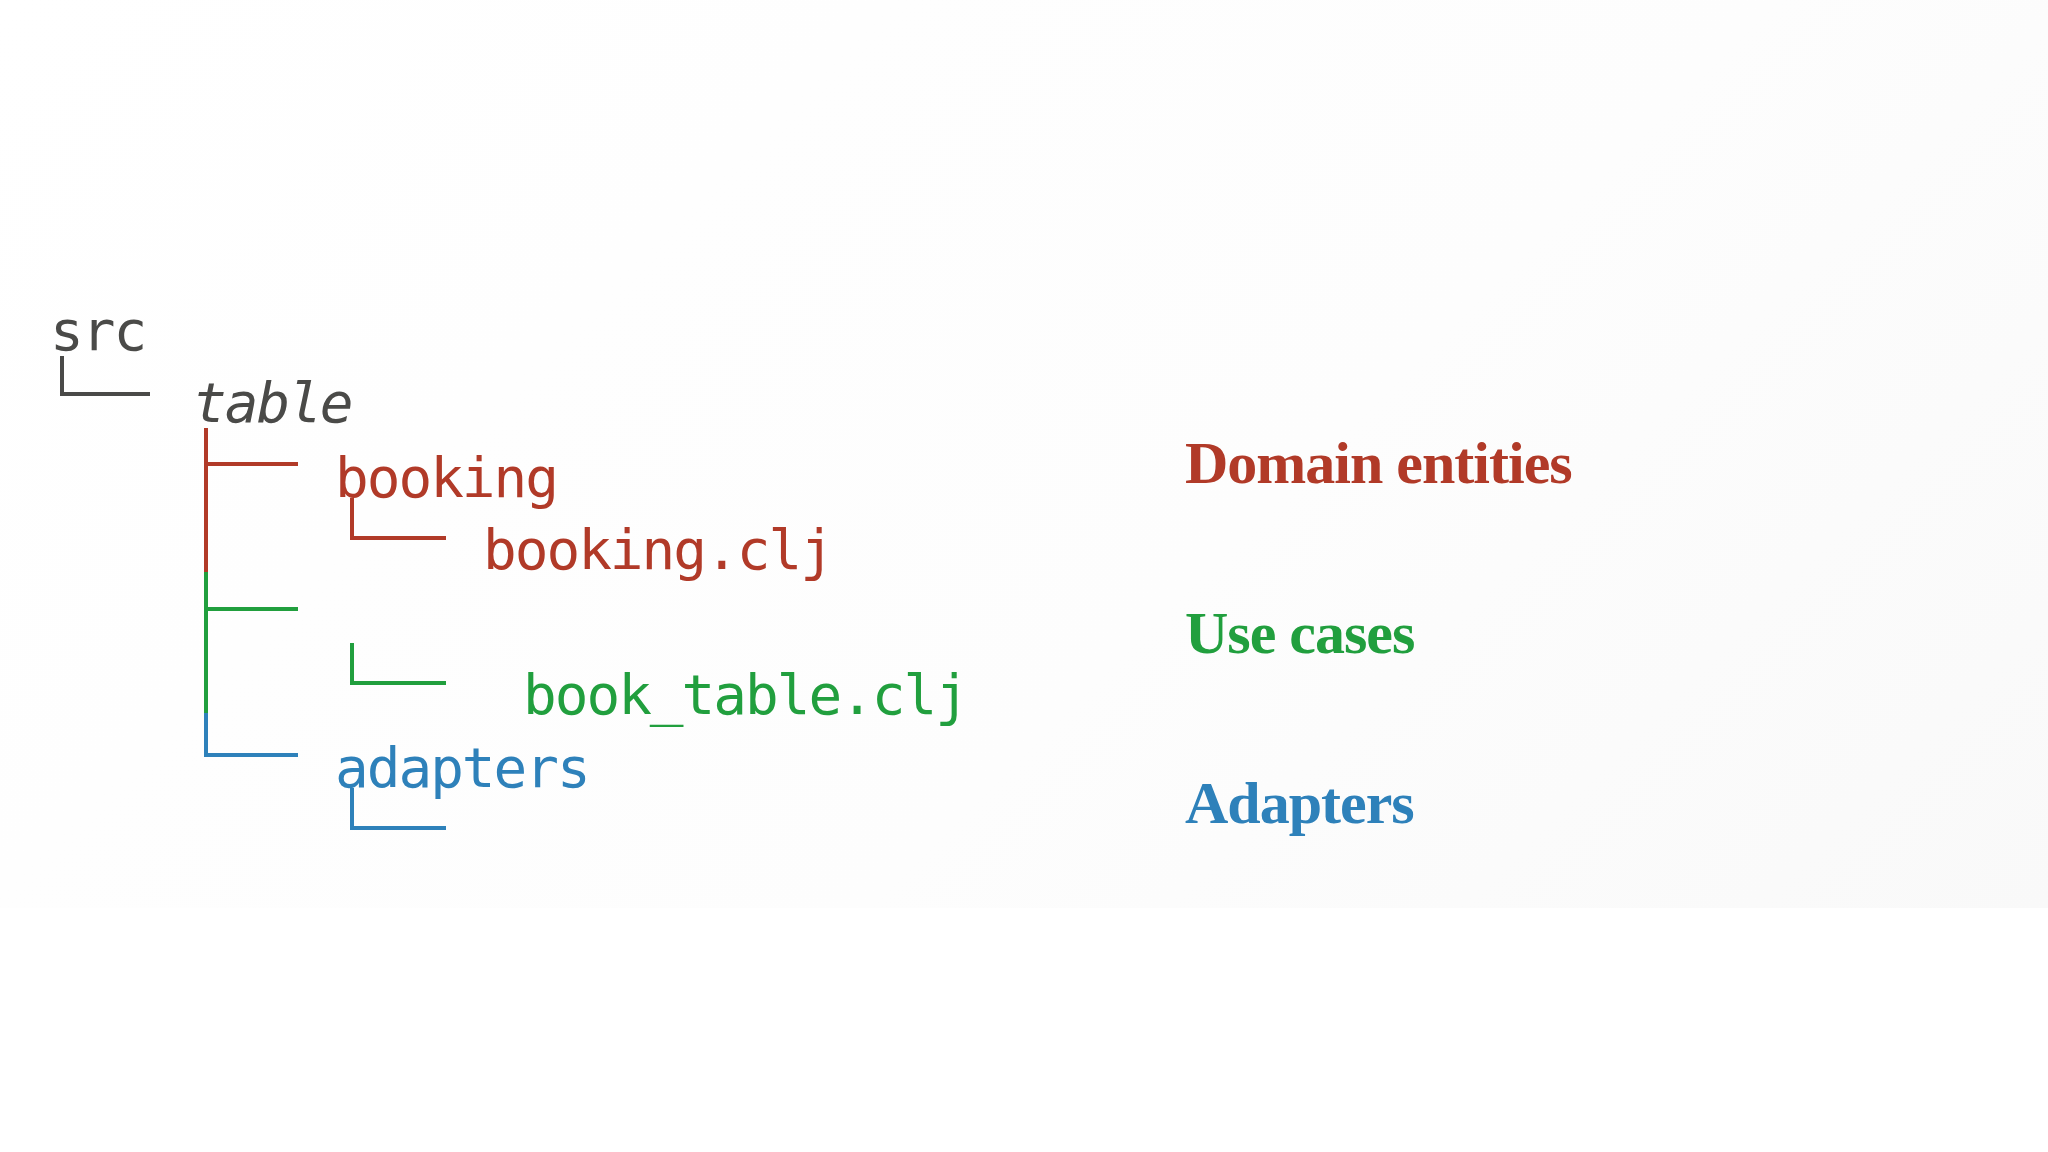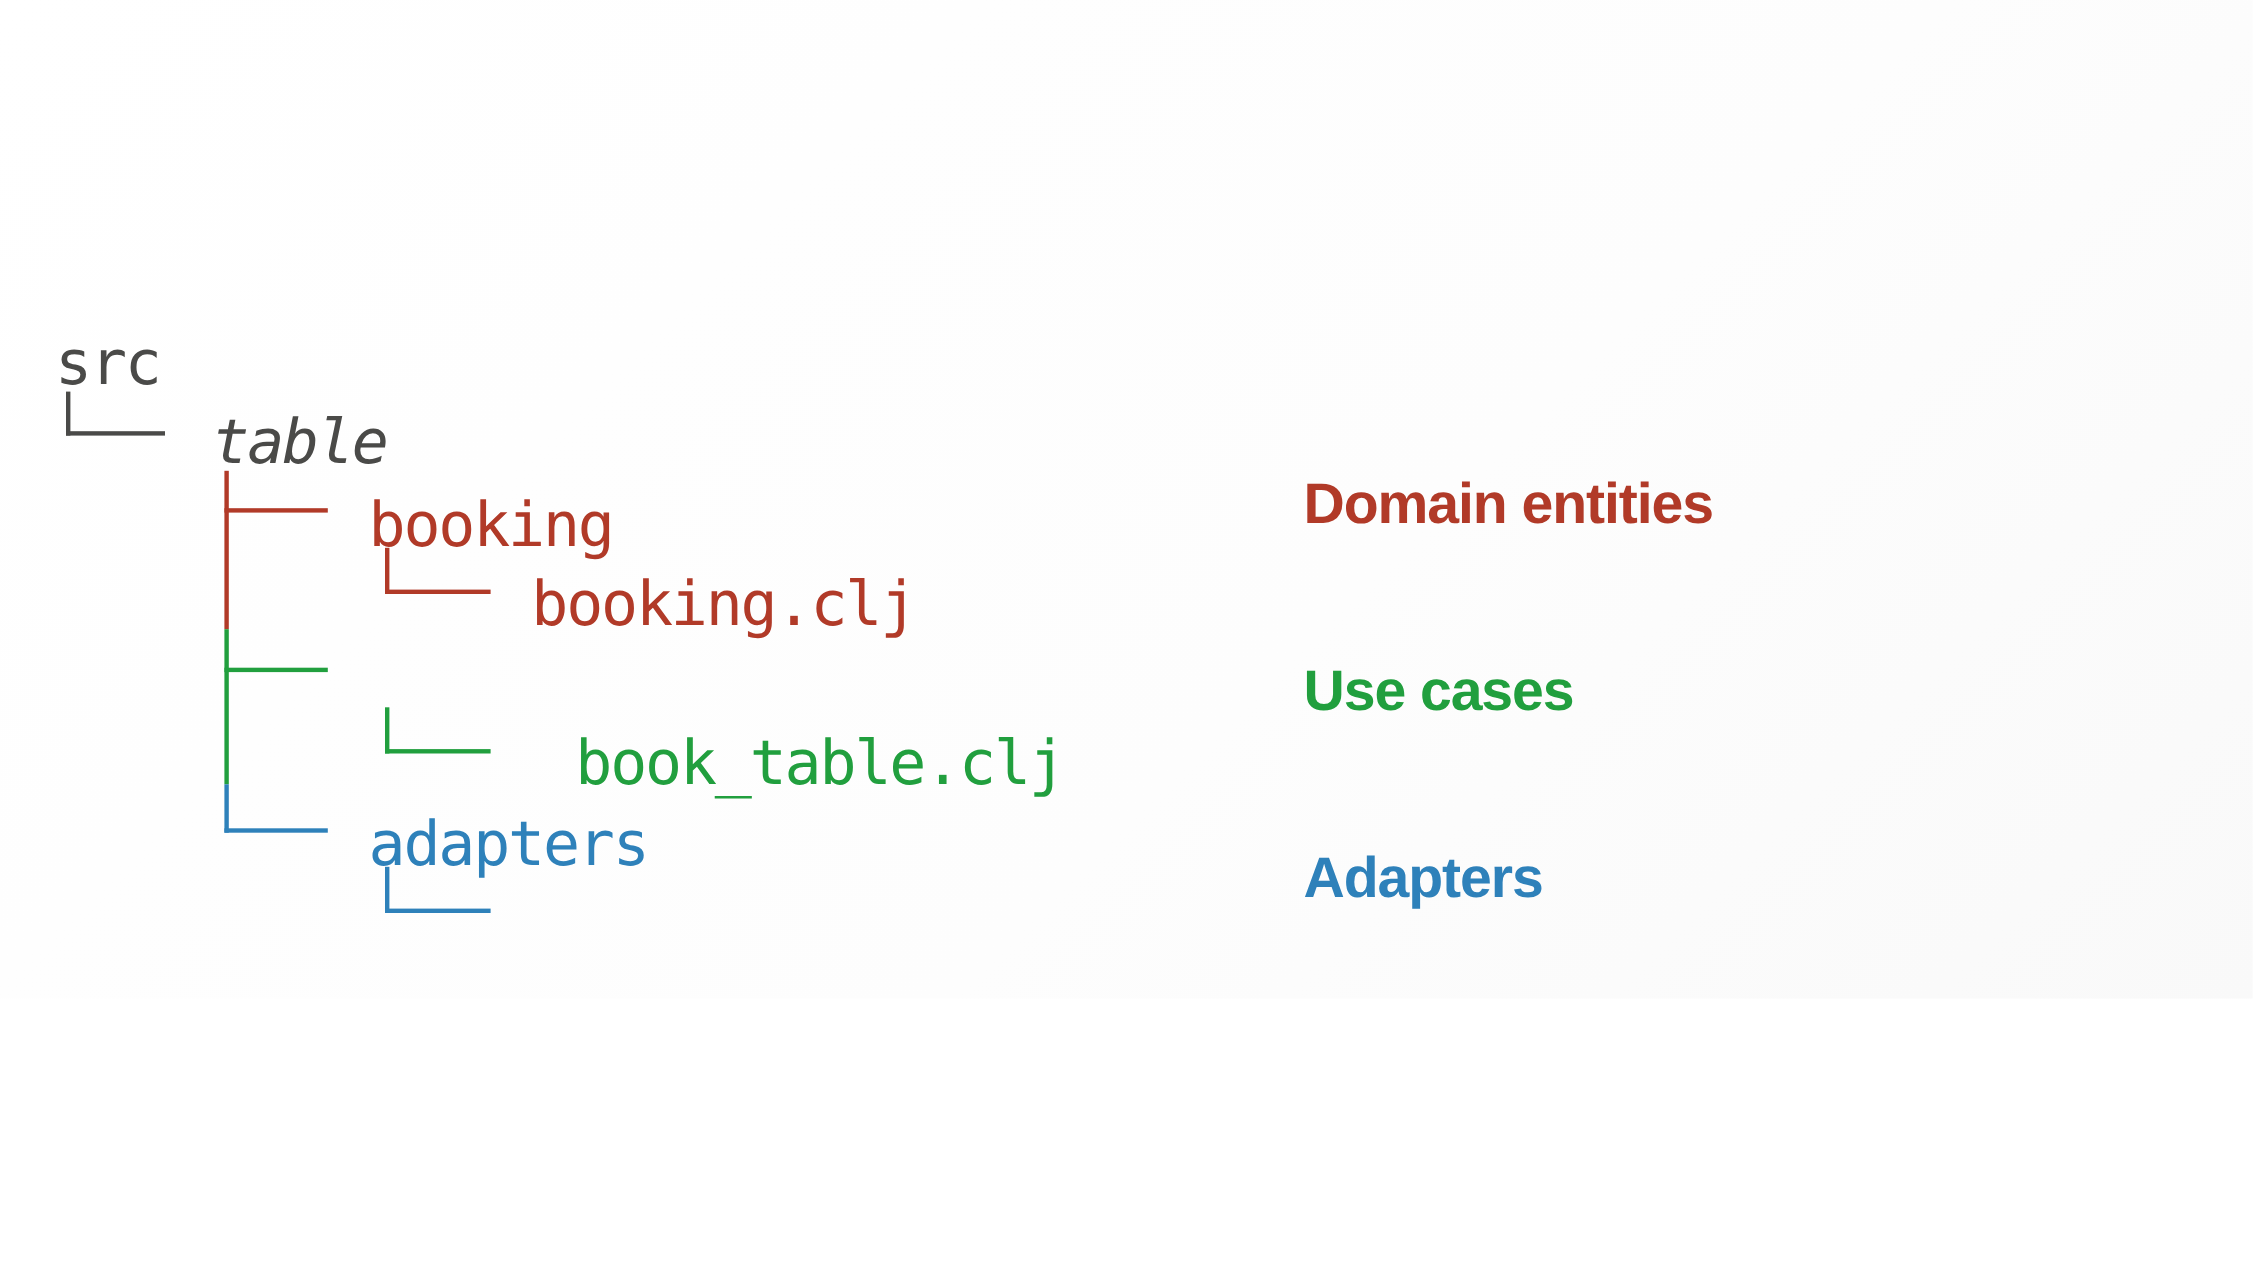--- a/index.html
+++ b/index.html
@@ -24,22 +24,22 @@
     white-space: pre;
     letter-spacing: -2px;
   }
   
   .tline {
     position: absolute;
   }
   
   .heading {
     position: absolute;
-    font-family: Liberation Sans, sans-serif;
-    font-size: 52px;
+    font-family: Liberation Serif, serif;
+    font-size: 60px;
     font-weight: 700;
     line-height: 1.1;
     letter-spacing: -1px;
     white-space: pre;
   }
 </style>
 </head>
 <body>
 
 <div class="canvas">

